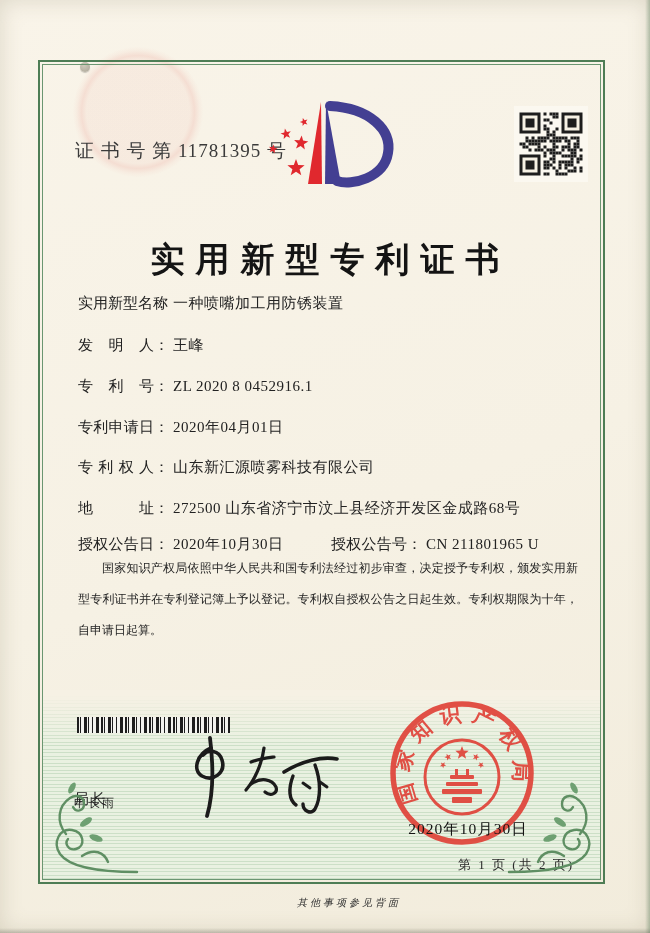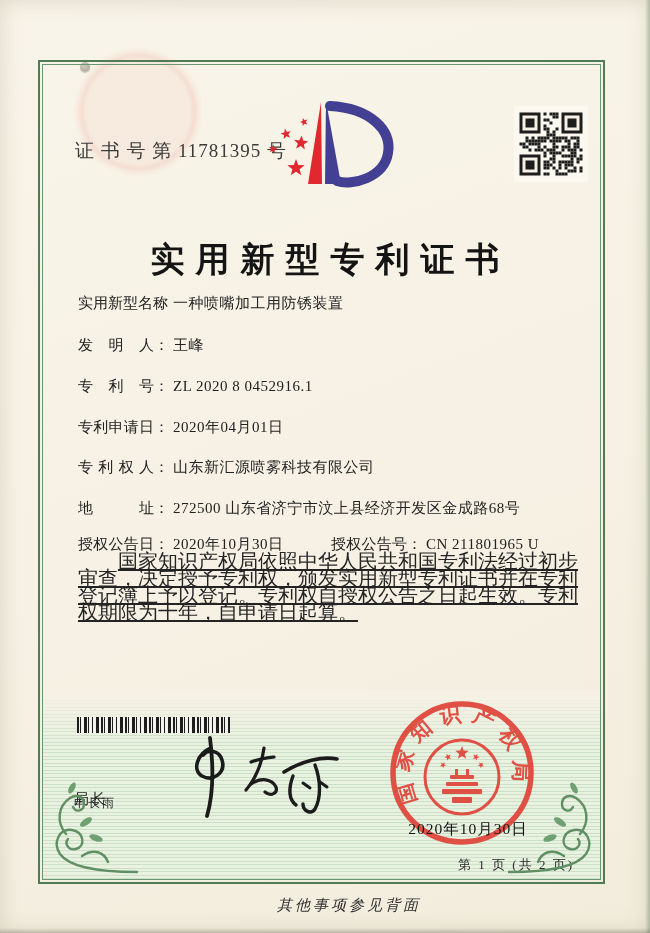--- a/index.html
+++ b/index.html
@@ -37,42 +37,42 @@
   .title{position:absolute;left:0;right:0;top:206px;text-align:center;
     font-size:34px;font-weight:bold;letter-spacing:11px;text-indent:11px;color:#141414;margin-top:31px;}
   
   .fields{position:absolute;left:78px;top:294px;width:512px;font-size:15px;color:#222;}
   .frow{position:absolute;left:0;white-space:nowrap;}
   .flabel{display:inline-block;width:76px;text-align:justify;text-align-last:justify;vertical-align:bottom;}
   .fcolon{display:inline-block;margin-right:4px;}
   .fvalue{letter-spacing:.5px;}
   .fpair2{position:absolute;left:253px;top:0;}
   
-  .paras{position:absolute;left:78px;top:553px;width:500px;font-size:20px;
-    line-height:17px;text-align:justify;color:#242424;text-decoration:underline;}
+  .paras{position:absolute;left:78px;top:553px;width:500px;font-size:12px;
+    line-height:31px;text-align:justify;color:#242424;}
   .paras p{margin:0 0 1px 0;text-indent:2em;}
   
   .barcode{position:absolute;left:77px;top:717px;width:153px;height:16px;
     background:repeating-linear-gradient(90deg,
       #1d1d1d 0 2px,#f2f2ee 2px 3px,#1d1d1d 3px 4px,#f2f2ee 4px 7px,
       #1d1d1d 7px 10px,#f2f2ee 10px 11px,#1d1d1d 11px 12px,#f2f2ee 12px 15px,
       #1d1d1d 15px 16px,#f2f2ee 16px 19px,#1d1d1d 19px 22px,#f2f2ee 22px 24px);}
   .director-label{position:absolute;left:74px;top:790px;font-size:15px;color:#1e1e1e;
     font-family:"Liberation Sans","DejaVu Sans",sans-serif;letter-spacing:2px;}
   .director-name{position:absolute;left:74px;top:795px;font-size:12px;color:#1e1e1e;
     font-family:"Liberation Sans","DejaVu Sans",sans-serif;letter-spacing:2px;}
   .signature{position:absolute;left:163px;top:730px;width:190px;height:95px;}
   
   .seal{position:absolute;left:386px;top:697px;width:152px;height:152px;opacity:.93;}
   .seal-date{position:absolute;left:393px;top:819px;width:150px;text-align:center;
     font-size:15.5px;letter-spacing:1px;color:#141414;z-index:6;}
   .page-num{position:absolute;left:38px;width:536px;top:856px;text-align:right;
     font-size:13px;color:#2b2b2b;letter-spacing:2px;}
   .back-note{position:absolute;left:0;right:0;top:896px;text-align:center;
-    font-size:15px;color:#2f2f2f;letter-spacing:3px;font-style:italic;padding-left:48px;}
+    font-size:10px;color:#2f2f2f;letter-spacing:3px;font-style:italic;padding-left:48px;}
   .flourish{position:absolute;width:100px;height:102px;z-index:2;}
   .fl-left{left:42px;top:776px;}
   .fl-right{right:46px;top:776px;transform:scaleX(-1);}
 </style>
 </head>
 <body>
 
 <div id="paper">
 
   <div class="ghost-seal"></div>

